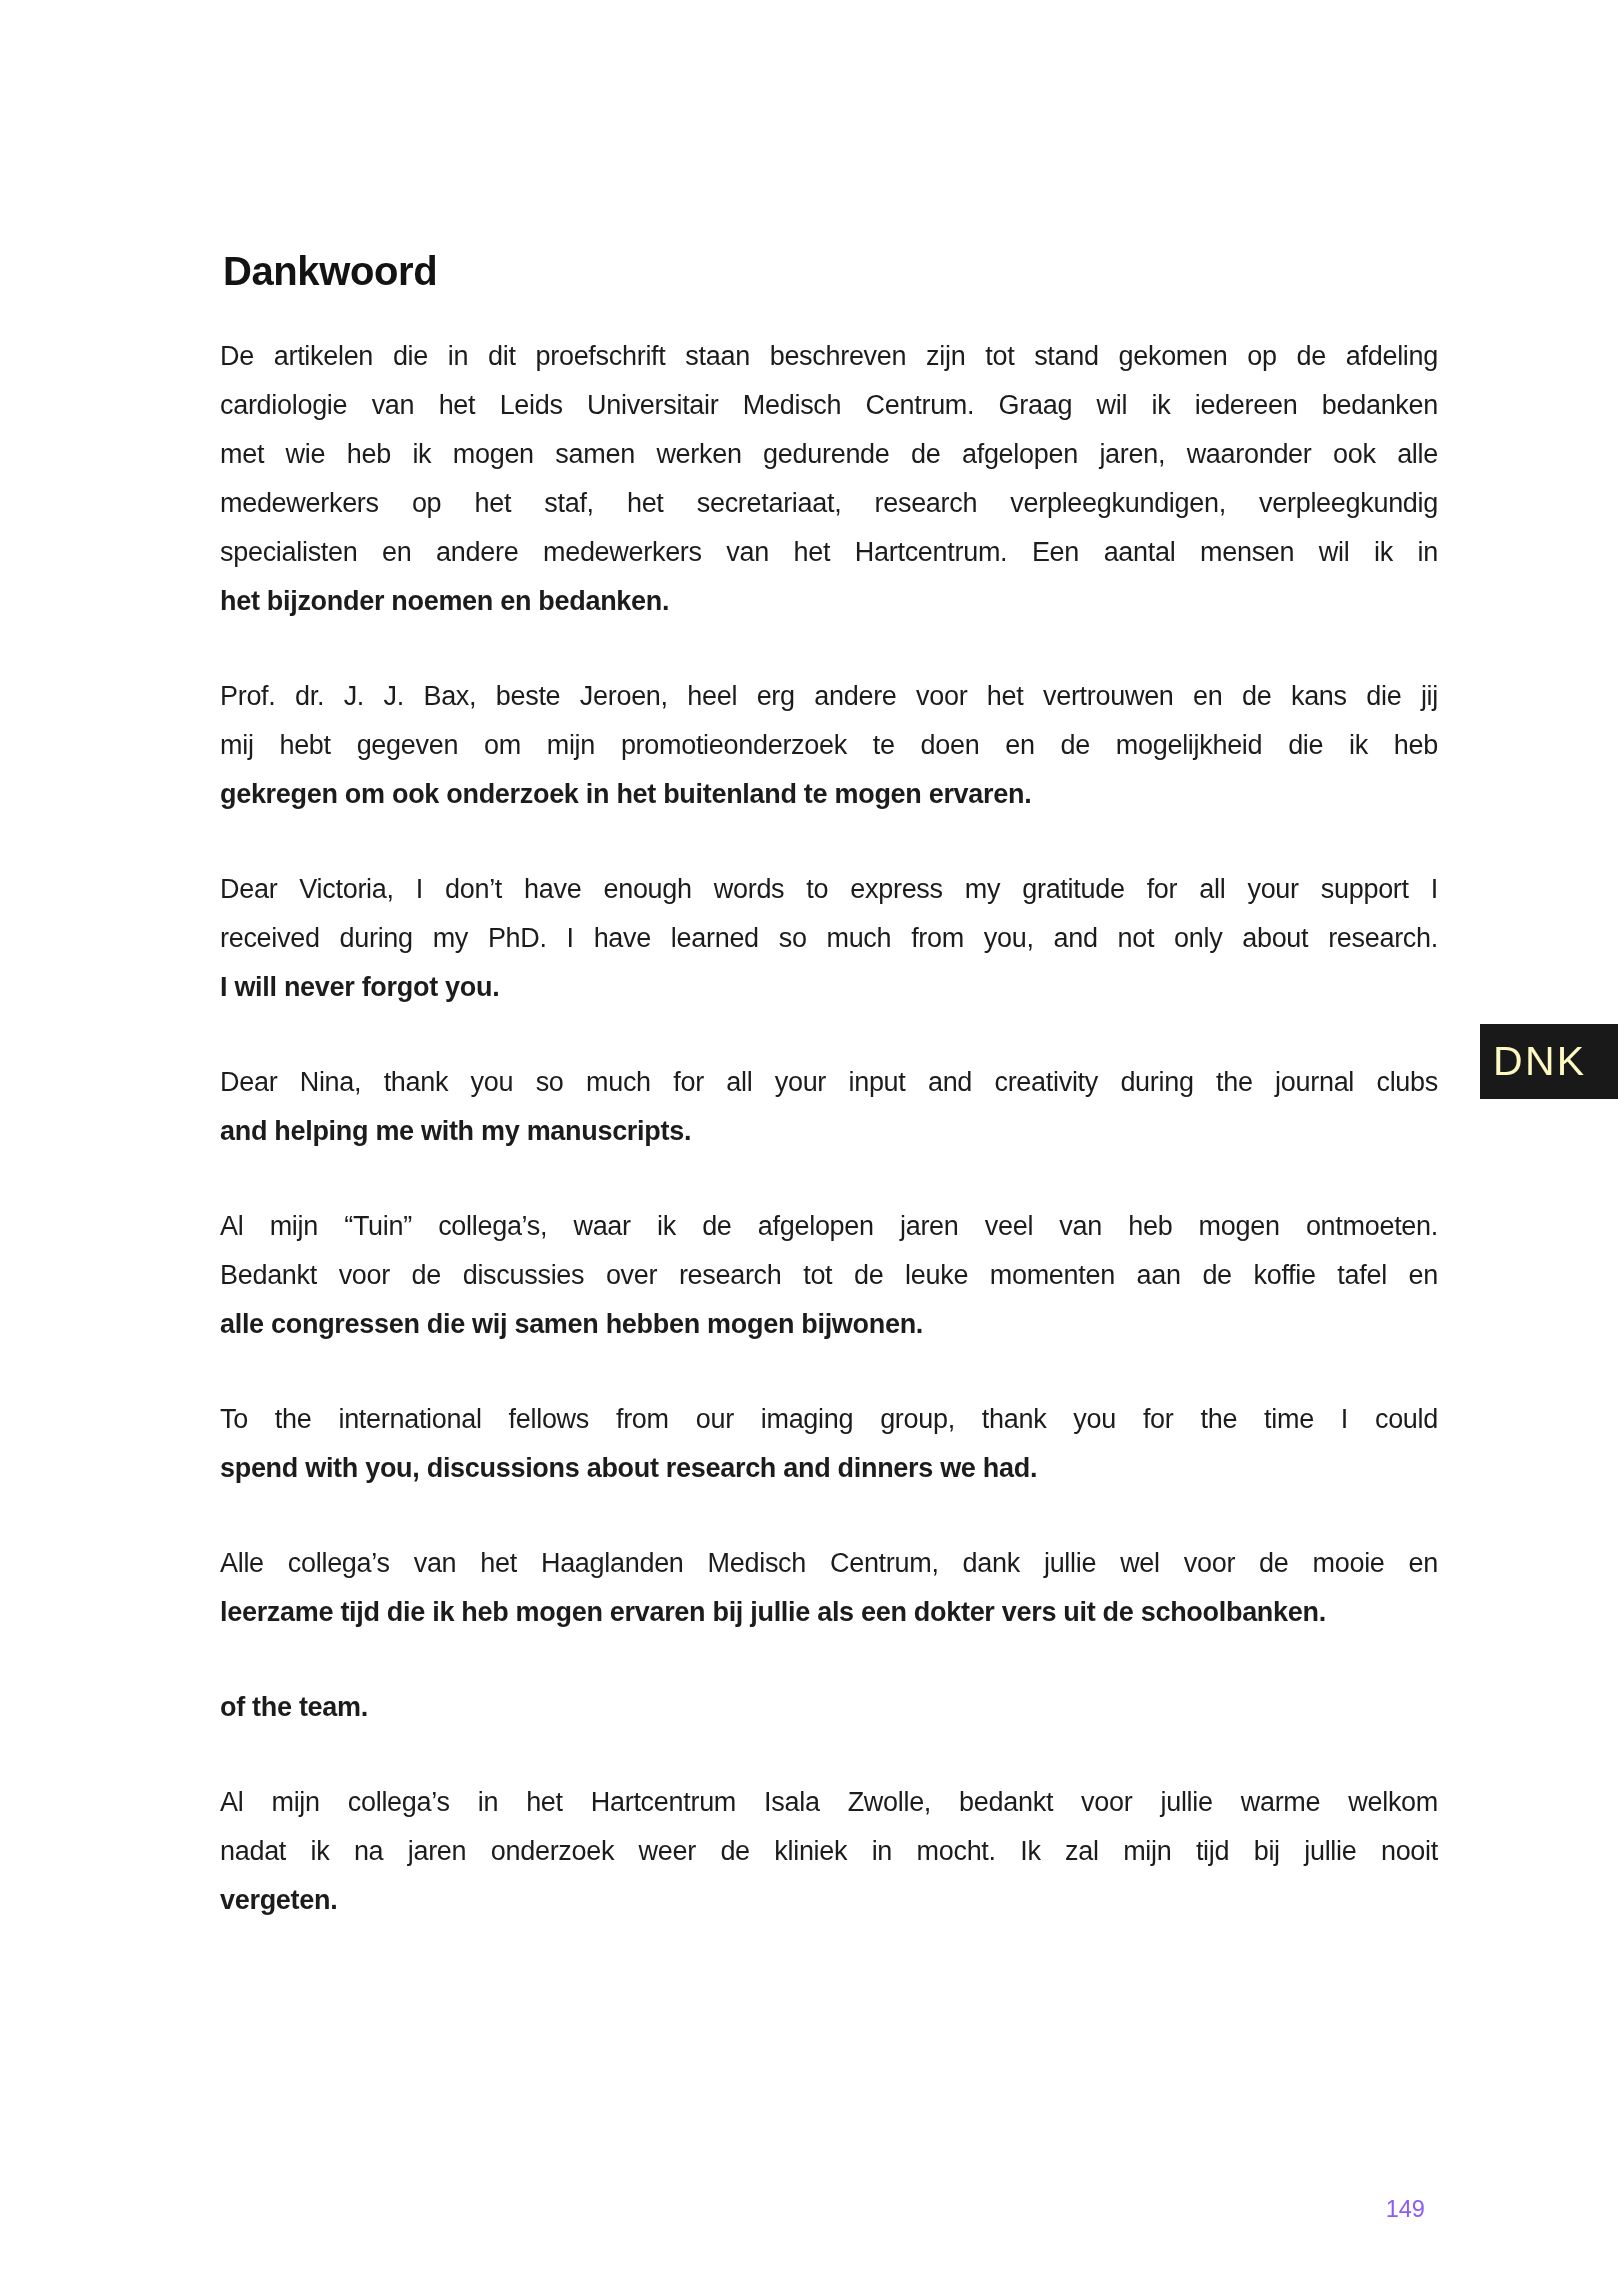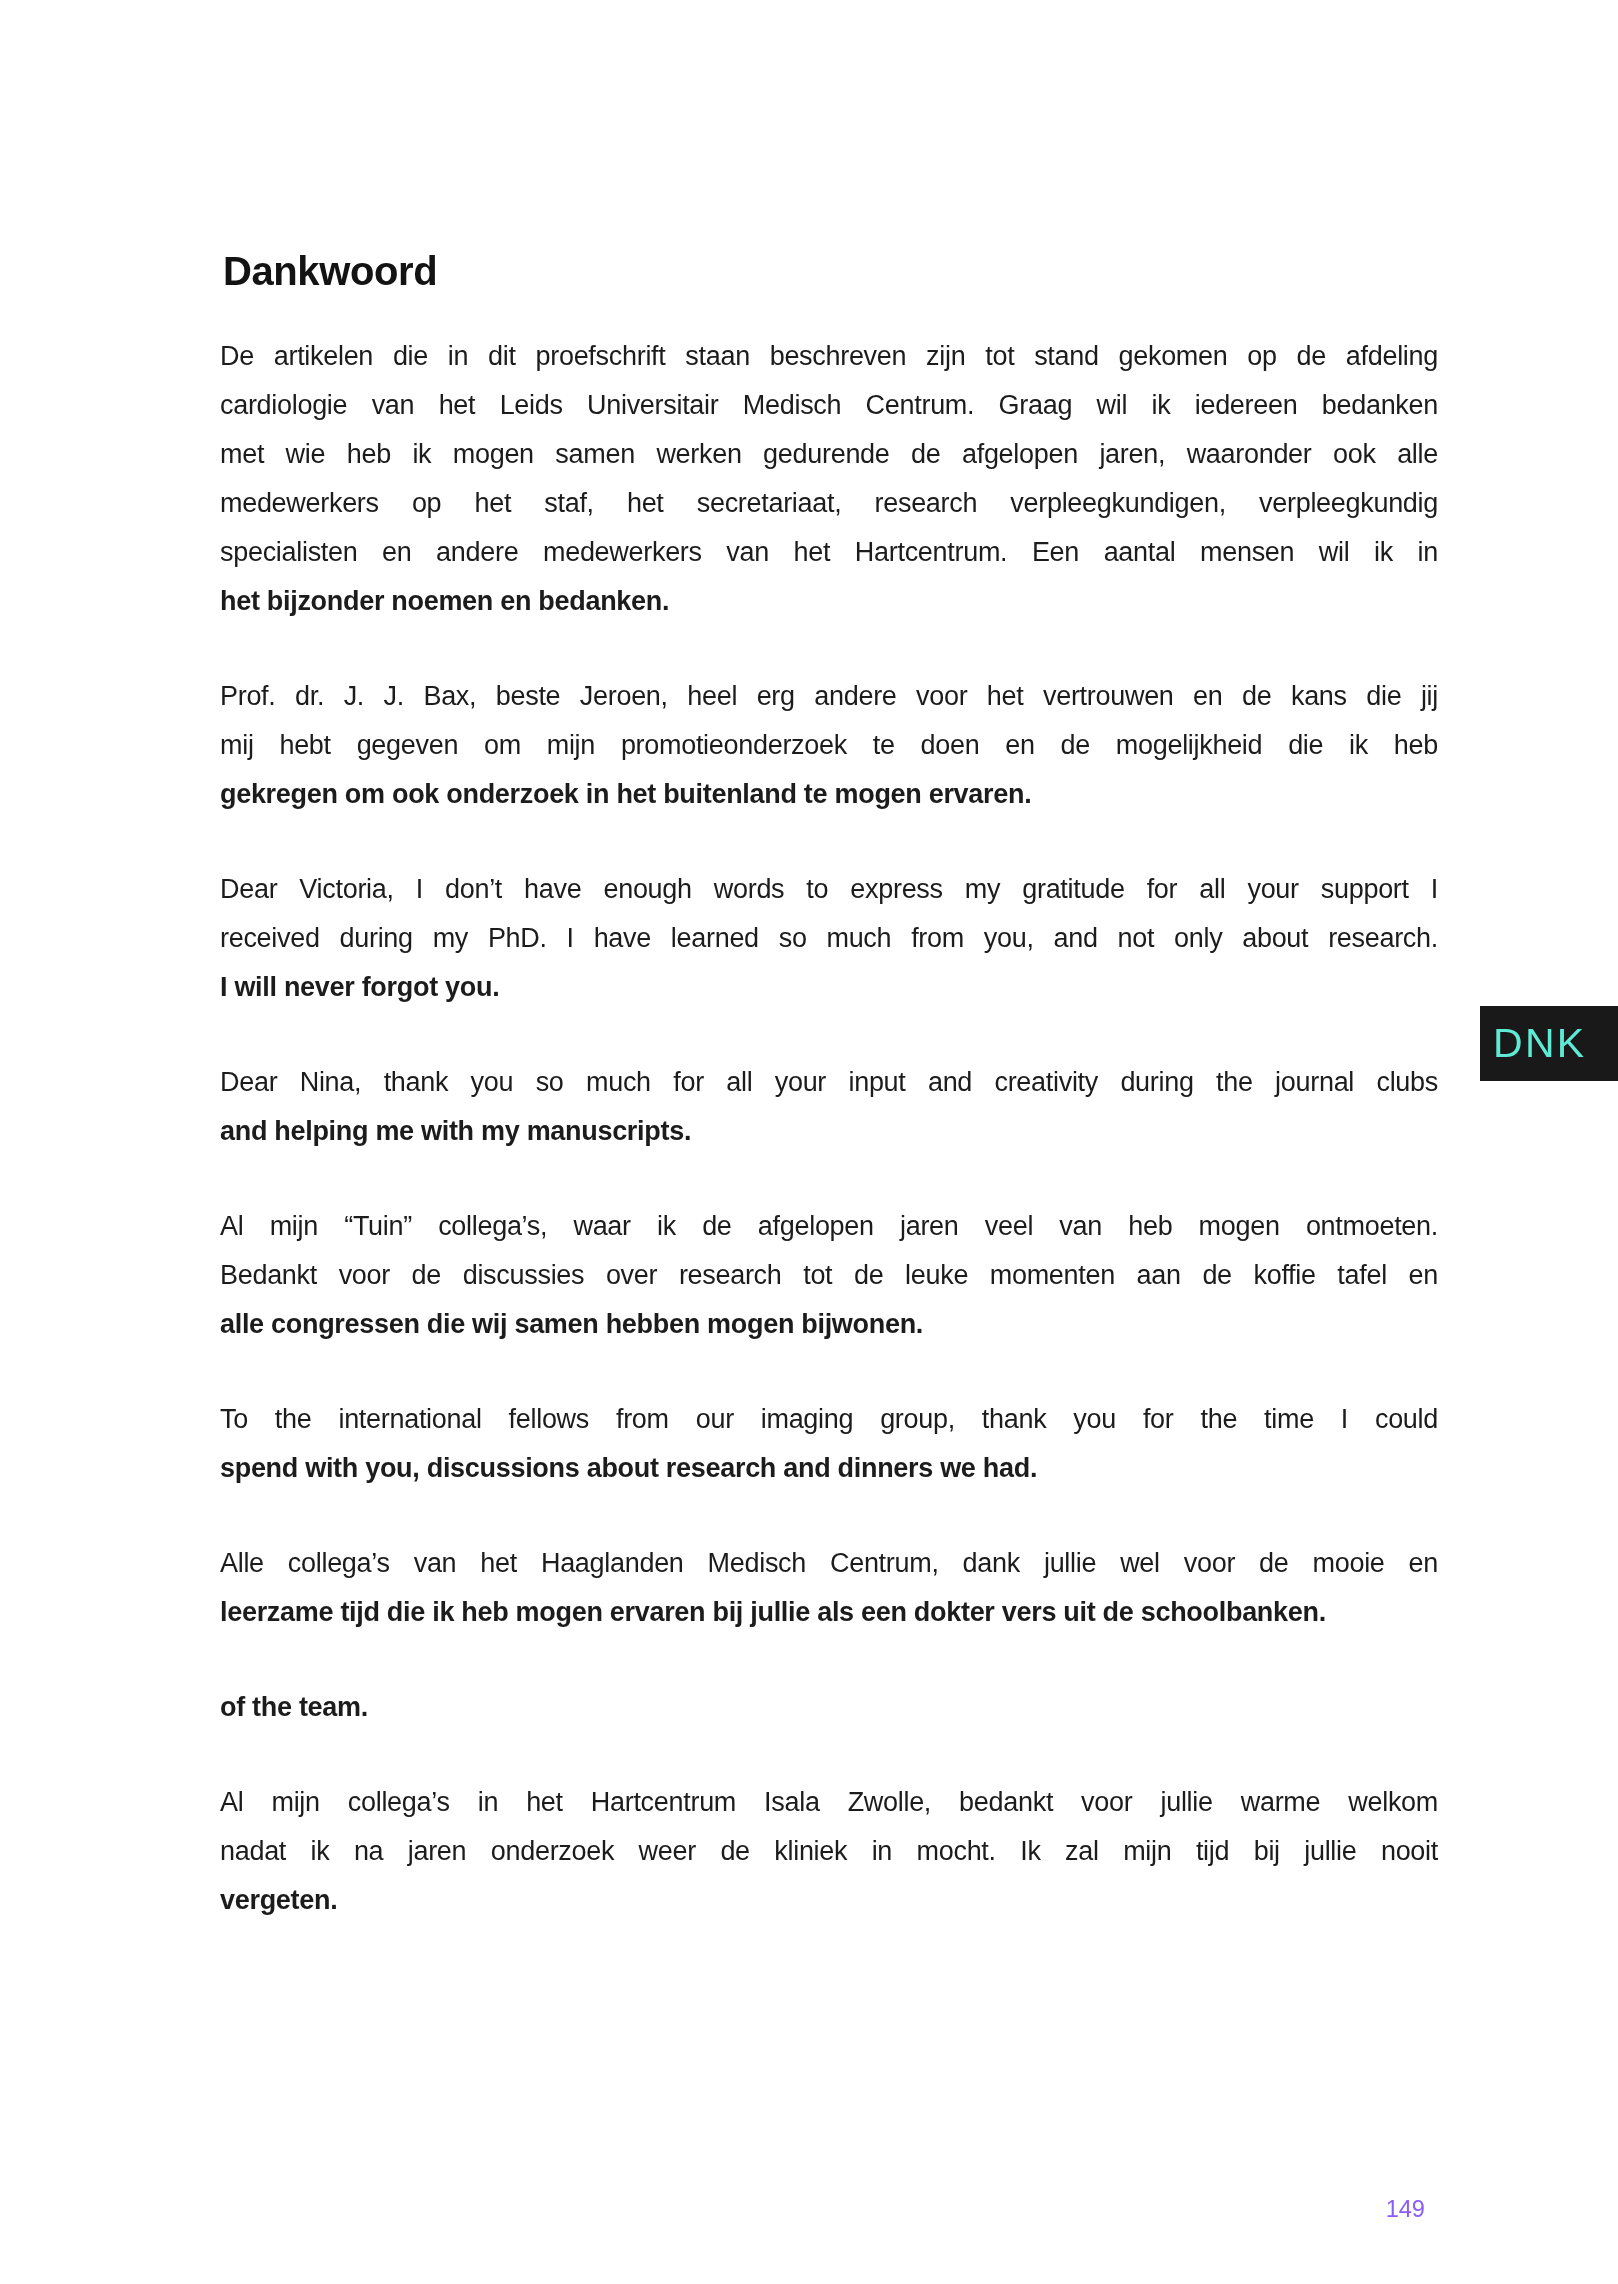--- a/index.html
+++ b/index.html
@@ -133,18 +133,18 @@
   </p>
 
   <p class="para">
     <span class="line">Al mijn collega’s in het Hartcentrum Isala Zwolle, bedankt voor jullie warme welkom</span>
     <span class="line">nadat ik na jaren onderzoek weer de kliniek in mocht. Ik zal mijn tijd bij jullie nooit</span>
     <span class="line last">vergeten.</span>
   </p>
 
 </div>
 
-<div class="side-tab" style="background: rgb(25, 25, 25); color: #5eead4;">
+<div class="side-tab" style="background: rgb(25, 25, 25); color: #fef9c3; margin-top: 18px;">
   <span>DNK</span>
 </div>
 
 <div class="page-number">149</div>
 
 
 </body></html>

